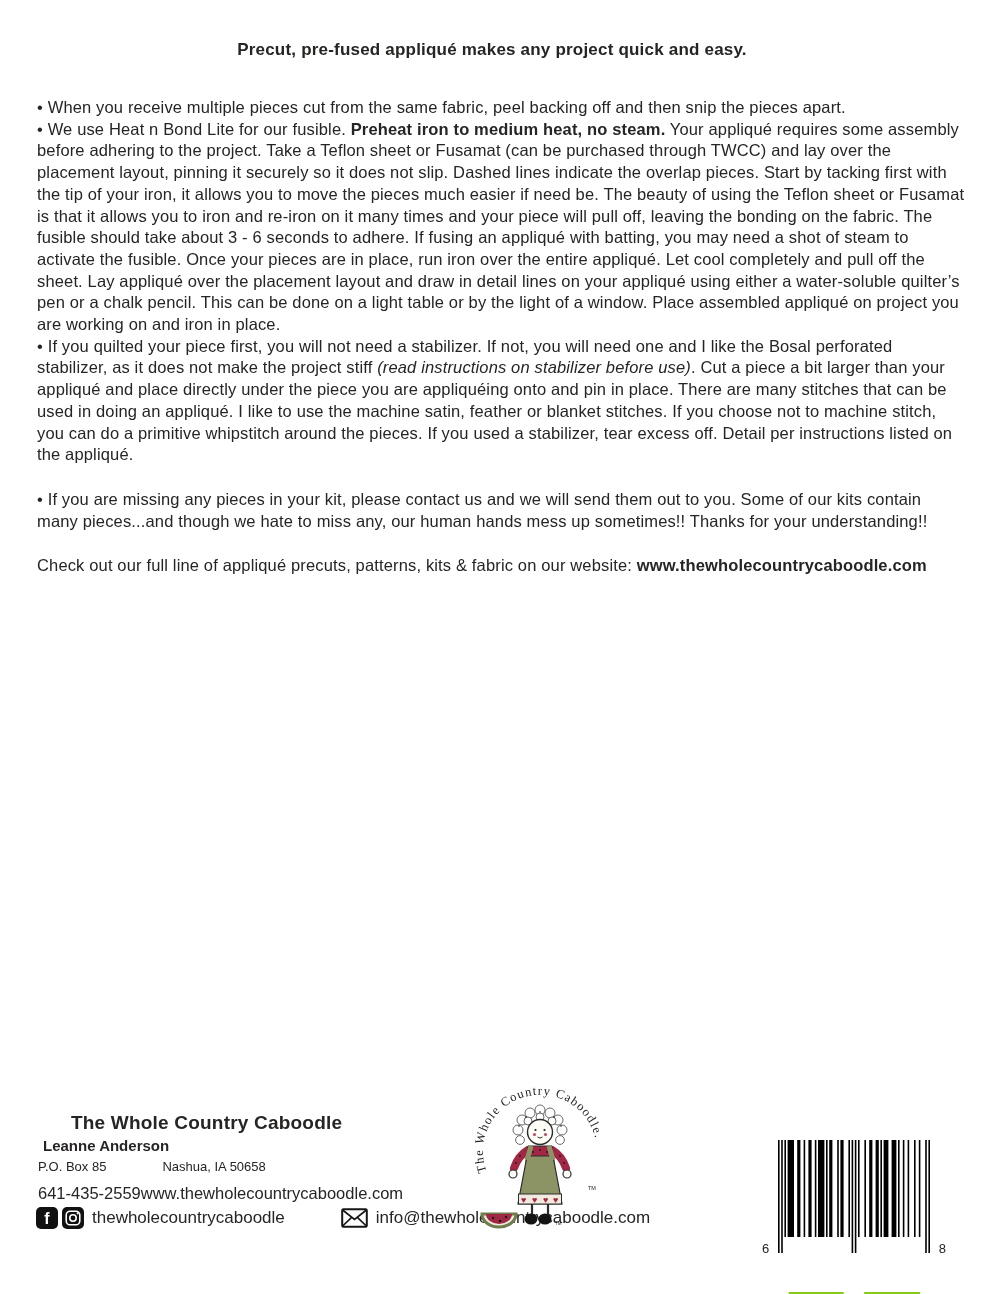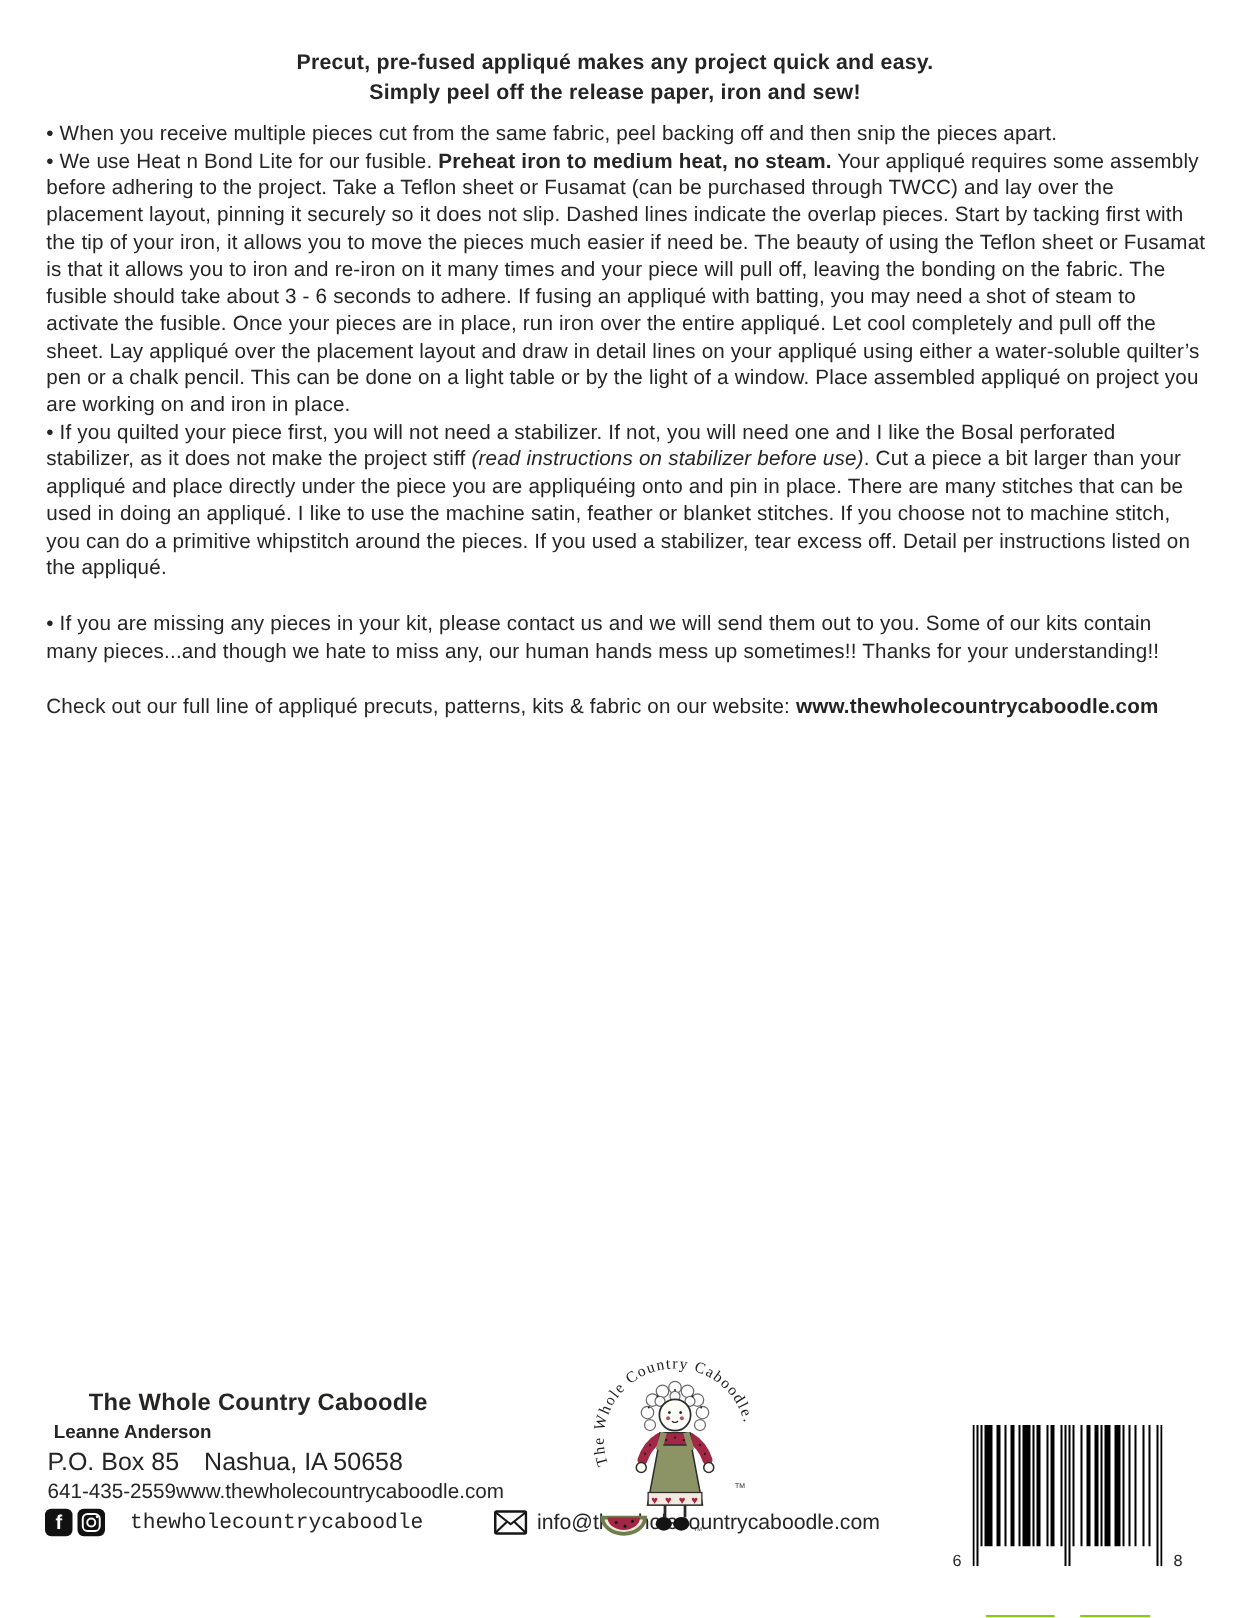--- a/index.html
+++ b/index.html
@@ -14,48 +14,47 @@
   .body-text{position:absolute;top:97px;left:37px;width:928px;
              font-size:16.5px;line-height:21.7px;letter-spacing:.15px;}
   .para{margin:0;}
   .para.gap{margin-top:23px;}
   .b{font-weight:bold;}
   .i{font-style:italic;}
 
   
   .company{position:absolute;left:38px;top:1112px;font-weight:bold;font-size:19px;letter-spacing:.2px;margin-left:33px;}
   .owner{position:absolute;left:43px;top:1137px;font-weight:bold;font-size:15px;}
-  .addr-row{position:absolute;left:38px;top:1159px;font-size:20px;display:flex;gap:20px;align-items:flex-end;}
+  .addr-row{position:absolute;left:38px;top:1159px;font-size:13px;display:flex;gap:56px;align-items:flex-end;}
   .phone-row{position:absolute;left:38px;top:1184px;font-size:16.5px;display:flex;}
   .social-row{position:absolute;left:36px;top:1207px;display:flex;align-items:center;font-size:17px;}
   .sq{width:22px;height:22px;border-radius:5px;background:#111;color:#fff;
       display:flex;align-items:center;justify-content:center;margin-right:4px;}
   .fb-glyph{font-weight:bold;font-size:16px;line-height:1;transform:translateY(1px);}
-  .handle{margin-left:20px;font-family:Liberation Mono, monospace;}
+  .handle{margin-left:8px;}
   .env{margin-left:56px;margin-right:8px;display:flex;align-items:center;}
 
   
   .logo{position:absolute;left:460px;top:1072px;width:160px;height:175px;}
 
   
   .barcode{position:absolute;left:778px;top:1140px;width:152px;height:130px;}
   .bc-bars{position:absolute;left:0;top:0;}
   .bc-num{position:absolute;top:115px;background:#84cc16;padding:0 2px;font-size:15px;
           transform:translateX(-50%);letter-spacing:2px;margin-top:37px;}
   .bc-first{position:absolute;left:-16px;top:101px;font-size:13px;}
   .bc-check{position:absolute;right:-16px;top:101px;font-size:13px;}
 </style>
 </head>
 <body>
 
 <div class="page">
 
   <header class="intro">
     <div>Precut, pre-fused appliqué makes any project quick and easy.</div>
-    <div>Simply peel off the release paper, iron and sew!</div>
   </header>
 
   <main class="body-text">
       <p class="para"><span>•  When you receive multiple pieces cut from the same fabric, peel backing off and then snip the pieces apart.</span></p>
       <p class="para"><span>•  We use Heat n Bond Lite for our fusible. </span><span class="b">Preheat iron to medium heat, no steam.</span><span> Your appliqué requires some assembly before adhering to the project.  Take a Teflon sheet or Fusamat (can be purchased through TWCC) and lay over the placement layout, pinning it securely so it does not slip.  Dashed lines indicate the overlap pieces.  Start by tacking first with the tip of your iron, it allows you to move the pieces much easier if need be.  The beauty of using the Teflon sheet or Fusamat is that it allows you to iron and re-iron on it many times and your piece will pull off, leaving the bonding on the fabric.  The fusible should take about 3 - 6 seconds to adhere.  If fusing an appliqué with batting, you may need a shot of steam to activate the fusible.  Once your pieces are in place, run iron over the entire appliqué.  Let cool completely and pull off the sheet.  Lay appliqué over the placement layout and draw in detail lines on your appliqué using either a water-soluble quilter’s pen or a chalk pencil. This can be done on a light table or by the light of a window. Place assembled appliqué on project you are working on and iron in place.</span></p>
       <p class="para"><span>•  If you quilted your piece first, you will not need a stabilizer.  If not, you will need one and I like the Bosal perforated stabilizer, as it does not make the project stiff </span><span class="i">(read instructions on stabilizer before use)</span><span>.  Cut a piece a bit larger than your appliqué and place directly under the piece you are appliquéing onto and pin in place.  There are many stitches that can be used in doing an appliqué.  I like to use the machine satin, feather or blanket stitches.  If you choose not to machine stitch, you can do a primitive whipstitch around the pieces.  If you used a stabilizer, tear excess off.  Detail per instructions listed on the appliqué.</span></p>
       <p class="para gap"><span>•  If you are missing any pieces in your kit, please contact us and we will send them out to you.  Some of our kits contain many pieces...and though we hate to miss any, our human hands mess up sometimes!!  Thanks for your understanding!!</span></p>
       <p class="para gap"><span>Check out our full line of appliqué precuts, patterns, kits &amp; fabric on our website: </span><span class="b">www.thewholecountrycaboodle.com</span></p>
     </main>
 

